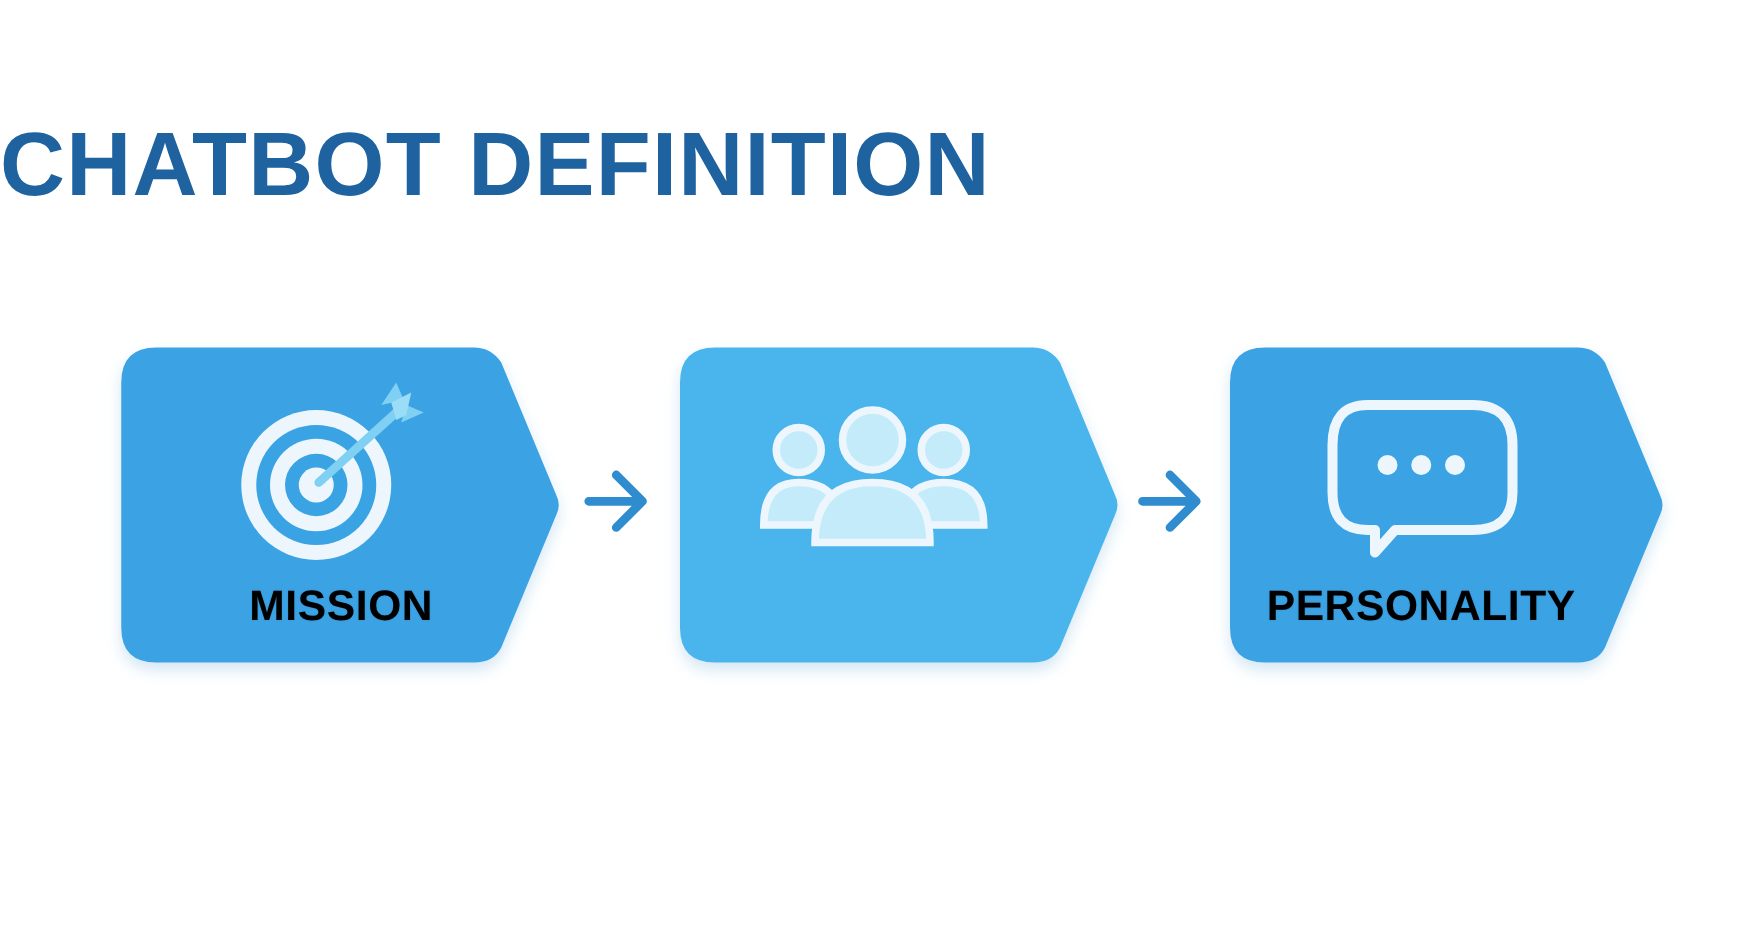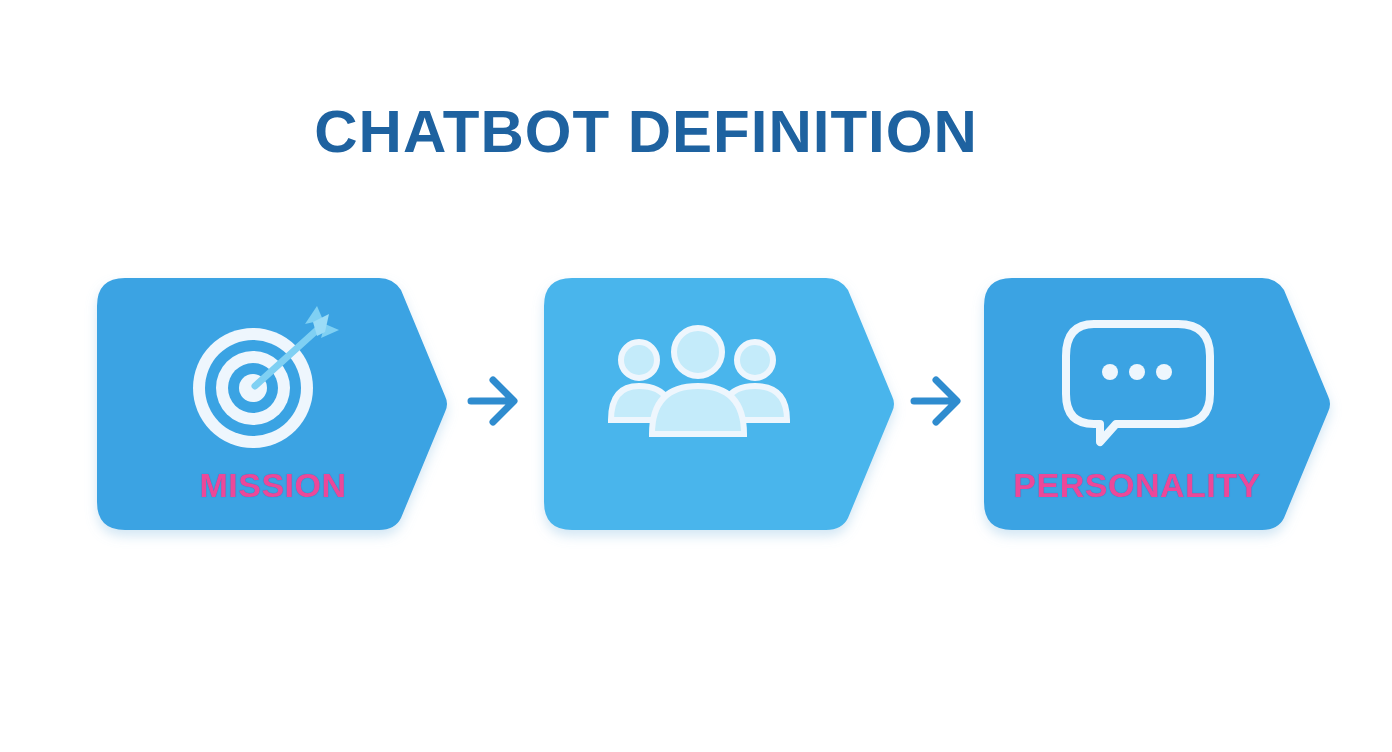--- a/index.html
+++ b/index.html
@@ -1,23 +1,23 @@
 <!DOCTYPE html>
 <html><head>
 <meta charset="utf-8">
 <style>
   html, body { margin:0; padding:0; }
   body { width:1392px; height:752px; background:#ffffff; position:relative; overflow:hidden;
          font-family:"Liberation Sans", "DejaVu Sans", sans-serif; }
-  .title { position:absolute; left:0; top:92px; width:1292px; text-align:center;
-           font-size:60px; font-weight:bold; color:#1e62a0; letter-spacing:1px; line-height:80px; }
+  .title { position:absolute; left:0; top:92px; width:1292px; 
+           font-size:72px; font-weight:bold; color:#1e62a0; letter-spacing:1px; line-height:80px; }
   .card { position:absolute; top:278px; height:252px; }
   .card svg.shape { position:absolute; left:0; top:0; overflow:visible; }
   .card .label { position:absolute; left:0; width:100%; top:188px; text-align:center;
-                 font-size:34px; font-weight:bold; color:#ec4899; letter-spacing:0.5px;
+                 font-size:34px; font-weight:bold; color:#000000; letter-spacing:0.5px;
                  text-shadow:0 0 1px #2a78b8; }
   .card .icon { position:absolute; }
   .arrow { position:absolute; top:372px; width:54px; height:58px; }
 </style>
 </head>
 <body>
 
 <div class="title">CHATBOT DEFINITION</div>
 
 <div class="card" style="left:97px; width:352px;">

